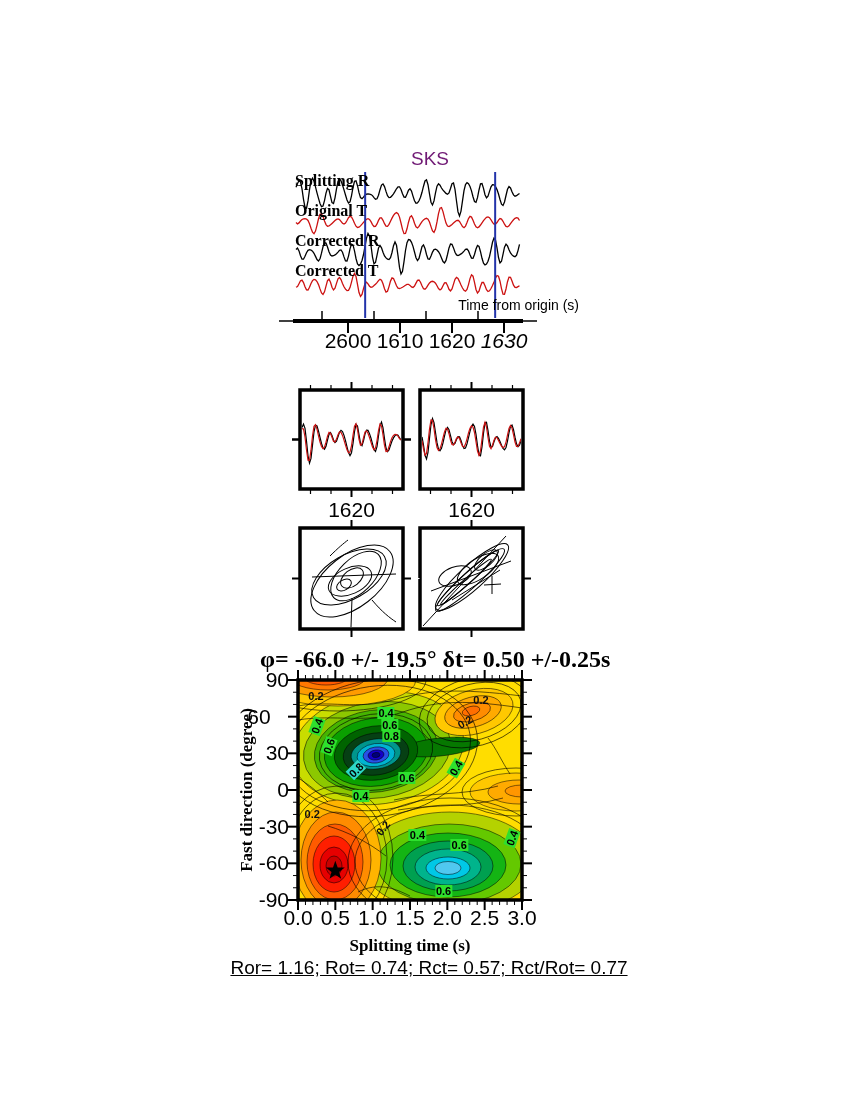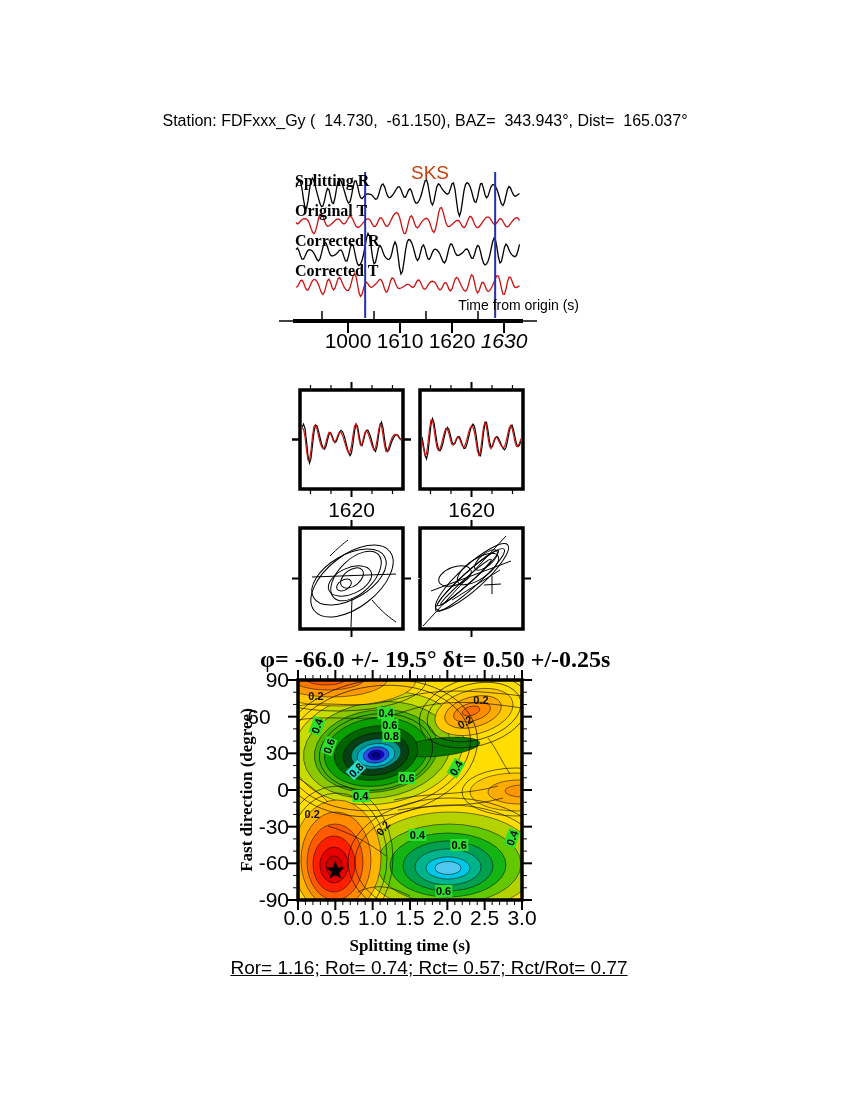--- a/index.html
+++ b/index.html
@@ -265,39 +265,38 @@
       <line x1="522" y1="863.3333333333334" x2="532" y2="863.3333333333334" stroke="#000" stroke-width="2"></line>
       <line x1="293" y1="875.5555555555555" x2="298" y2="875.5555555555555" stroke="#000" stroke-width="1"></line>
       <line x1="522" y1="875.5555555555555" x2="527" y2="875.5555555555555" stroke="#000" stroke-width="1"></line>
       <line x1="293" y1="887.7777777777778" x2="298" y2="887.7777777777778" stroke="#000" stroke-width="1"></line>
       <line x1="522" y1="887.7777777777778" x2="527" y2="887.7777777777778" stroke="#000" stroke-width="1"></line>
       <line x1="288" y1="900" x2="298" y2="900" stroke="#000" stroke-width="2"></line>
       <line x1="522" y1="900" x2="532" y2="900" stroke="#000" stroke-width="2"></line>
       <polygon points="335.3,860.7 337.7,867.4 344.8,867.6 339.1,871.9 341.2,878.8 335.3,874.7 329.5,878.8 331.5,871.9 325.8,867.6 333.0,867.4" fill="#000"></polygon>
     </svg>
 
-  <div class="abs hdr" style="left:0;top:112px">Station: FDFxxx_Gy (  14.730,  -61.150), BAZ=  343.943°, Dist=  165.037°</div>
 
   <div class="abs serifb tracelab" style="left:295px;top:172px">Splitting R</div>
   <div class="abs serifb tracelab" style="left:295px;top:202px">Original T</div>
   <div class="abs serifb tracelab" style="left:295px;top:232px">Corrected R</div>
   <div class="abs serifb tracelab" style="left:295px;top:262px">Corrected T</div>
 
-  <div class="abs phase" style="left:411px;top:162px;color:#c2410c">SKS</div>
+  <div class="abs phase" style="left:411px;top:148px;color:#701a75">SKS</div>
 
   <div class="abs axtitle" style="left:279px;top:297px;width:300px">Time from origin (s)</div>
 
   <div class="abs serifb ctitle" style="left:260px;top:646px;width:310px">φ= -66.0 +/- 19.5° δt= 0.50 +/-0.25s</div>
 
   <div class="abs serifb axlab" style="left:247px;top:790px;width:220px;transform:translate(-50%,-50%) rotate(-90deg)">Fast direction (degree)</div>
 
   <div class="abs serifb axlab" style="left:310px;top:936px;width:200px">Splitting time (s)</div>
 
   <div class="abs result" style="left:129px;top:957px;width:600px">Ror= 1.16; Rot= 0.74; Rct= 0.57; Rct/Rot= 0.77</div>
-<div class="abs ticklab" style="left: 348px; top: 329px; transform: translateX(-50%);">1000</div>
+<div class="abs ticklab" style="left: 348px; top: 329px; transform: translateX(-50%);">2600</div>
     <div class="abs ticklab" style="left: 400px; top: 329px; transform: translateX(-50%);">1610</div>
     <div class="abs ticklab" style="left: 452px; top: 329px; transform: translateX(-50%);">1620</div>
     <div class="abs ticklab" style="left: 504px; top: 329px; transform: translateX(-50%); font-style: italic;">1630</div>
     <div class="abs ticklab" style="left: 351.5px; top: 498px; transform: translateX(-50%);">1620</div>
     <div class="abs ticklab" style="left: 471.5px; top: 498px; transform: translateX(-50%);">1620</div>
     <div class="abs ticklab" style="left: 229px; top: 668px; width: 60px; text-align: right;">90</div>
     <div class="abs ticklab" style="left: 229px; top: 704.667px; width: 60px; text-align: center;">60</div>
     <div class="abs ticklab" style="left: 229px; top: 741.333px; width: 60px; text-align: right;">30</div>
     <div class="abs ticklab" style="left: 229px; top: 778px; width: 60px; text-align: right;">0</div>
     <div class="abs ticklab" style="left: 229px; top: 814.667px; width: 60px; text-align: right;">-30</div>

